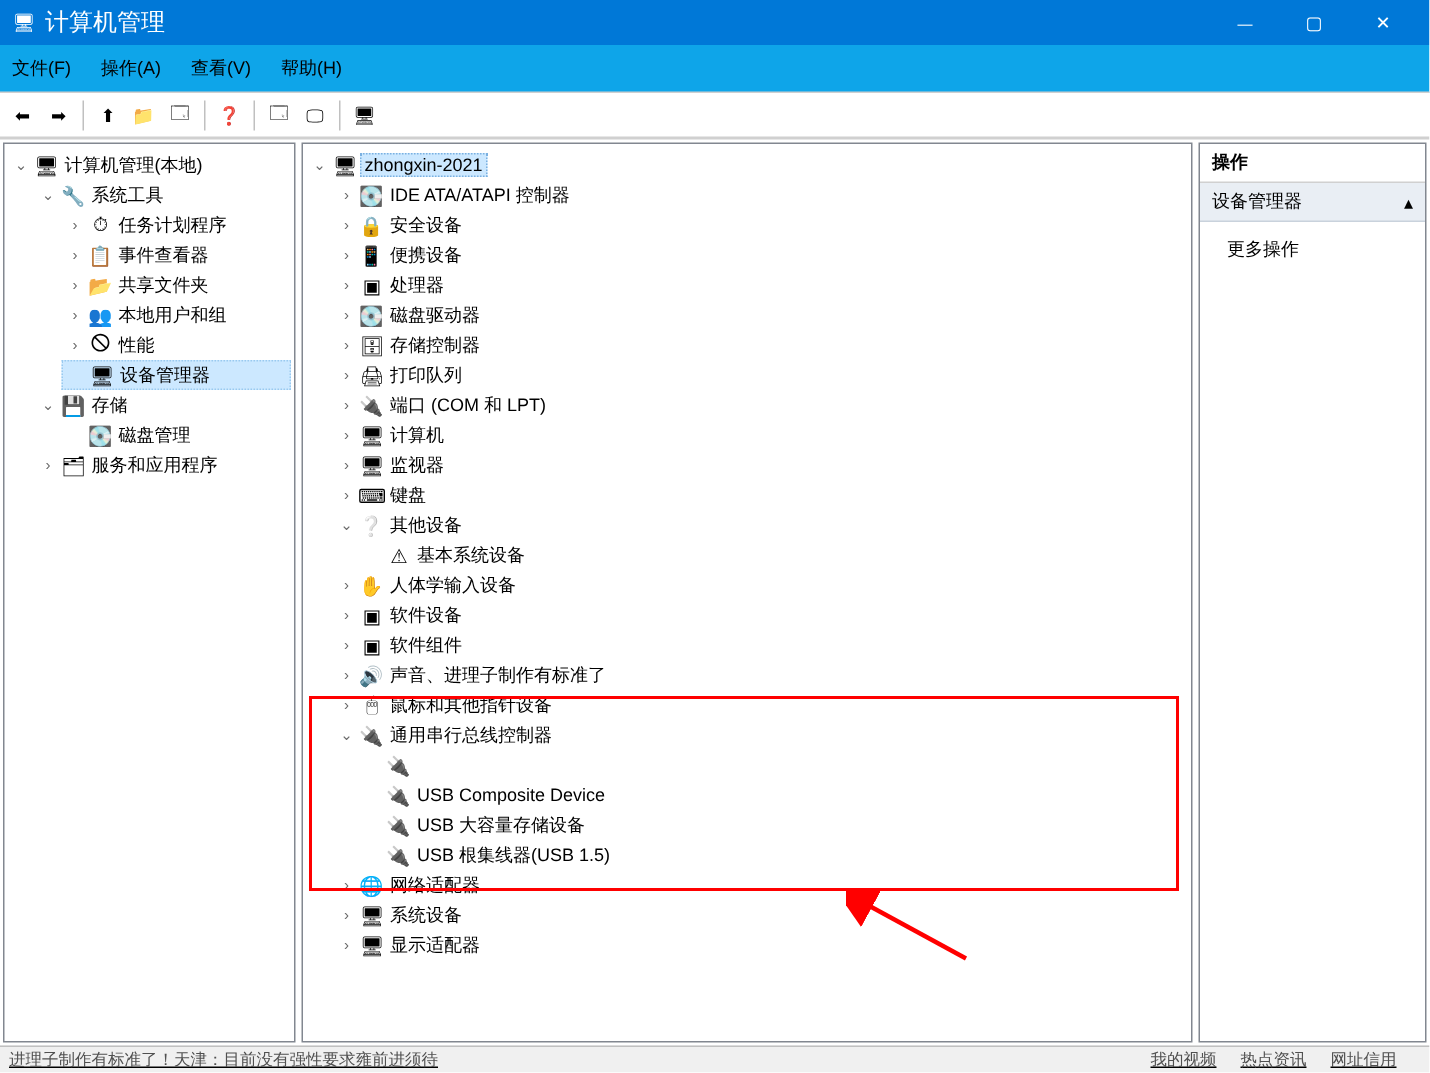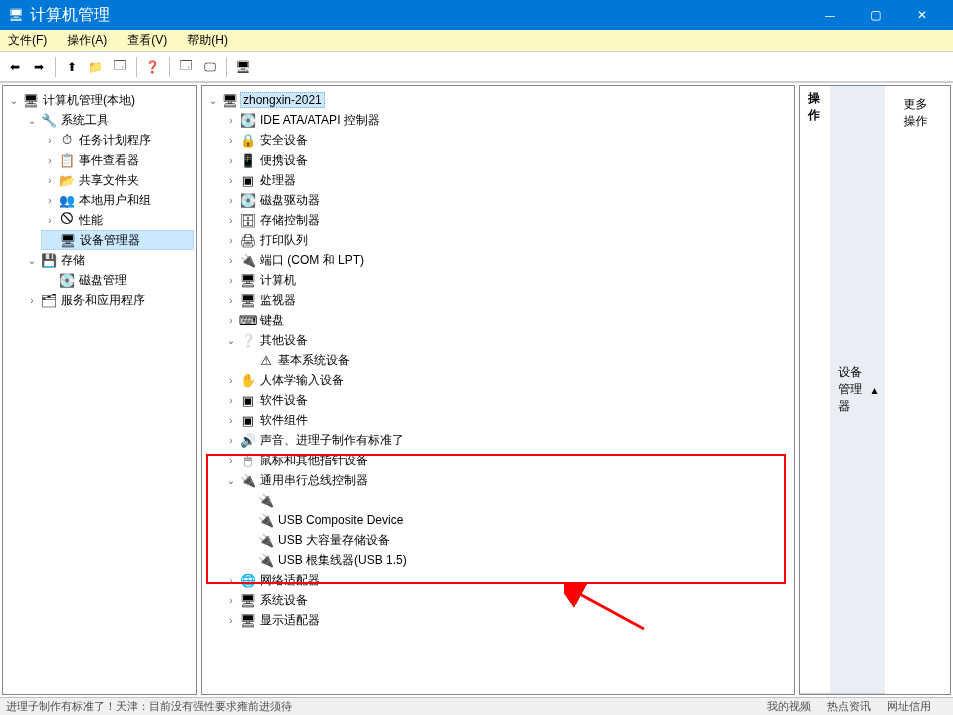--- a/index.html
+++ b/index.html
@@ -6,48 +6,48 @@
 body { background: #fff; width: 953px; height: 715px; overflow: hidden; display: flex; flex-direction: column; }
 .titlebar { background: #0078d7; color: #fff; height: 30px; display: flex; align-items: center; padding: 0 8px; justify-content: space-between; }
 .titlebar .left { display: flex; align-items: center; gap: 6px; }
 .win-icon { width: 16px; height: 16px; display: inline-flex; align-items: center; justify-content: center; }
 .titlebar .caption { font-size: 16px; }
 .sysbtns { display: flex; gap: 0; }
 .sysbtn { width: 46px; height: 30px; display: flex; align-items: center; justify-content: center; color: #fff; }
 .min-icon::before { content:"—"; font-size:10px; }
 .max-icon::before { content:"▢"; font-size:12px; }
 .close-icon::before { content:"✕"; font-size:12px; }
-.menubar { background: #fef9c3; border-bottom: 1px solid #d0d0d0; height: 22px; display: flex; align-items: center; padding: 0 4px; gap: 12px; }
+.menubar { background: #0ea5e9; border-bottom: 1px solid #d0d0d0; height: 32px; display: flex; align-items: center; padding: 0 4px; gap: 12px; }
 .menu-item { padding: 2px 4px; cursor: default; }
 .toolbar { background: #fff; border-bottom: 1px solid #d0d0d0; height: 30px; display: flex; align-items: center; padding: 0 4px; gap: 2px; }
 .tbtn { width: 22px; height: 22px; border: 1px solid transparent; display: flex; align-items: center; justify-content: center; font-size: 13px; }
 .divider { width: 1px; height: 20px; background: #c0c0c0; margin: 0 3px; }
 .body { flex: 1; display: flex; overflow: hidden; border-top: 1px solid #d0d0d0; }
 .panel { border: 1px solid #828790; margin: 2px; background: #fff; overflow: auto; padding: 4px 2px; }
 .left-panel { width: 195px; flex: none; }
 .mid-panel { flex: 1; position: relative; }
-.right-panel { width: 152px; flex: none; padding:0; display:flex; flex-direction:row; }
+.right-panel { width: 152px; flex: none; padding:0; display:flex; flex-direction:column; }
 .tree { list-style: none; }
 .tree ul { list-style: none; padding-left: 18px; }
 .tree li { white-space: nowrap; }
 .row { display: flex; align-items: center; height: 20px; padding-left: 2px; gap: 2px; }
 .row.selected { background: #cce8ff; border: 1px dotted #99c9ef; }
 .expander { width: 14px; height: 14px; display: inline-flex; align-items: center; justify-content: center; color: #6b6b6b; cursor: default; font-size: 10px; }
 .expander.none::before { content:""; }
 .expander.open::before { content:"⌄"; }
 .expander.closed::before { content:"›"; }
 .node-icon { width: 16px; height: 16px; display: inline-flex; align-items: center; justify-content: center; font-size: 13px; flex: none; }
 .label { padding: 0 2px; }
 .highlight-box { position: absolute; border: 2px solid #ff0000; left: 4px; top: 368px; width: 580px; height: 130px; pointer-events: none; }
 .red-arrow { position: absolute; left: 362px; top: 498px; color: #ff0000; pointer-events: none; }
 .actions-header { background: #fff; border-bottom: 1px solid #d0d0d0; padding: 4px 8px; font-weight: bold; }
 .actions-sub { background: #e9eef4; border-bottom: 1px solid #c9d2dc; padding: 4px 8px; display:flex; justify-content:space-between; align-items:center;}
 .actions-body { padding: 10px 18px; }
 .action-link { color: #000; cursor: default; }
-.statusbar { height: 18px; background: #f0f0f0; border-top: 1px solid #c0c0c0; display: flex; align-items: center; padding: 0 6px; }
+.statusbar { height: 18px; background: #f0f0f0; border-top: 1px solid #c0c0c0; display: flex; align-items: center; padding: 0 6px; text-decoration: underline; }
 .statusbar .cell { margin-right: 16px; color: #505050; font-size: 11px; }
 </style>
 </head>
 <body>
 
 <div class="titlebar">
   <div class="left">
     <span class="win-icon">🖥</span>
     <span class="caption">计算机管理</span>
   </div>

